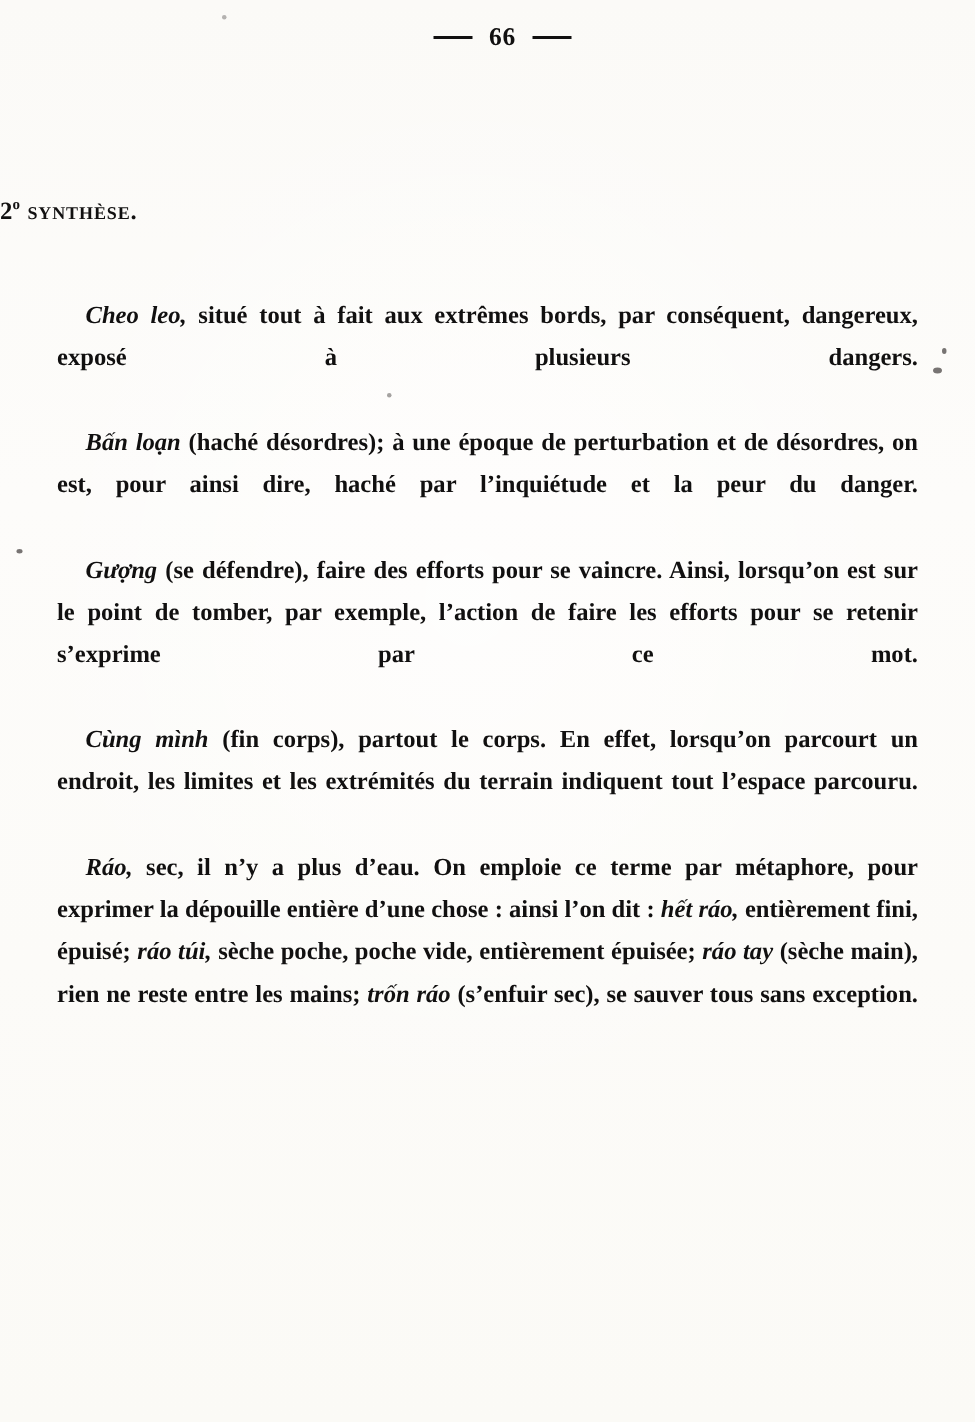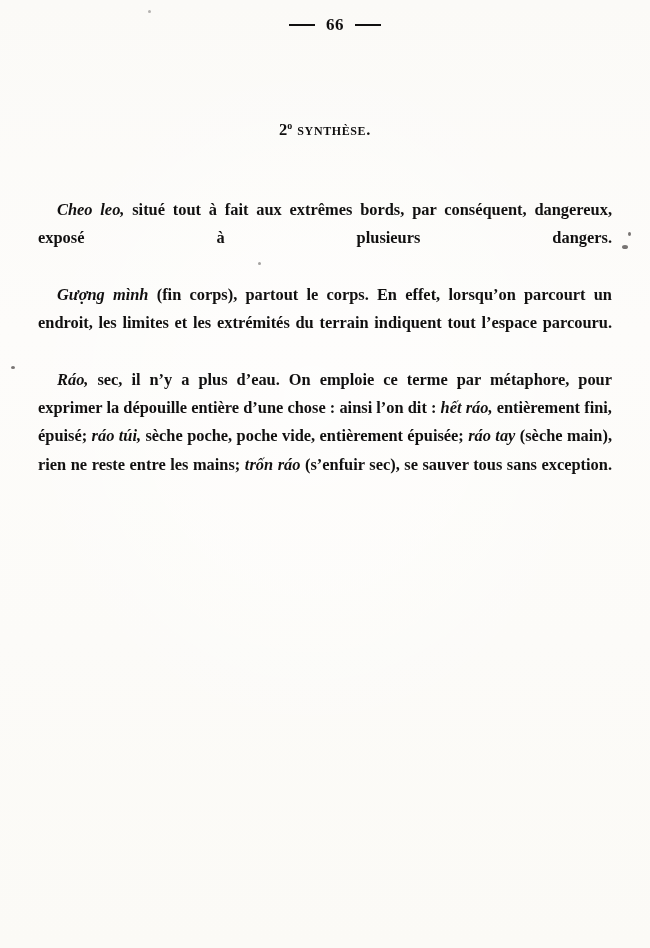--- a/index.html
+++ b/index.html
@@ -56,24 +56,24 @@
   }
   .folio .num {
     display: inline-block;
     padding: 0 11px;
     font-family: "Liberation Serif", serif;
   }
 
   
   .section-head {
     position: absolute;
-    top: 120px;
+    top: 132px;
     left: 0;
     right: 0;
-    text-align: center;
+    text-align: left;
     font-size: 14.5px;
     font-weight: 700;
     line-height: 1;
   }
   .section-head .ord {
     font-size: 16.5px;
     font-weight: 700;
   }
   .section-head .ord sup {
     font-size: 10px;
@@ -140,24 +140,26 @@
 
   <div class="section-head">
     <span class="ord"><span>2</span><sup>o</sup></span><span class="smallcaps">SYNTHÈSE.</span>
   </div>
 
   <div class="textblock">
 
     <p><i>Cheo leo,</i><span> situé tout à fait aux extrêmes bords, par conséquent, dangereux, exposé à plusieurs dangers.</span></p>
 
 
+    <p><i>Bấn loạn</i><span> (haché désordres); à une époque de perturbation et de désordres, on est, pour ainsi dire, haché par l’inquiétude et la peur du danger.</span></p>
 
 
+    <p><i>Gượng</i><span> (se défendre), faire des efforts pour se vaincre. Ainsi, lorsqu’on est sur le point de tomber, par exemple, l’action de faire les efforts pour se retenir s’exprime par ce mot.</span></p>
 
-    <p><i>Gượng mình</i><span> (fin corps), partout le corps. En effet, lorsqu’on parcourt un endroit, les limites et les extrémités du terrain indiquent tout l’espace parcouru.</span></p>
+    <p><i>Cùng mình</i><span> (fin corps), partout le corps. En effet, lorsqu’on parcourt un endroit, les limites et les extrémités du terrain indiquent tout l’espace parcouru.</span></p>
 
 
     <p><i>Ráo,</i><span> sec, il n’y a plus d’eau. On emploie ce terme par métaphore, pour exprimer la dépouille entière d’une chose : ainsi l’on dit : </span><i>hết ráo,</i><span> entièrement fini, épuisé; </span><i>ráo túi,</i><span> sèche poche, poche vide, entièrement épuisée; </span><i>ráo tay</i><span> (sèche main), rien ne reste entre les mains; </span><i>trốn ráo</i><span> (s’enfuir sec), se sauver tous sans exception.</span></p>
 
   </div>
 
   <div class="speckle" style="left:628px; top:232px; width:3px; height:4px;"></div>
   <div class="speckle" style="left:622px; top:245px; width:6px; height:4px;"></div>
   <div class="speckle" style="left:11px; top:366px; width:4px; height:3px;"></div>
   <div class="speckle" style="left:148px; top:10px; width:3px; height:3px; opacity:0.4;"></div>

